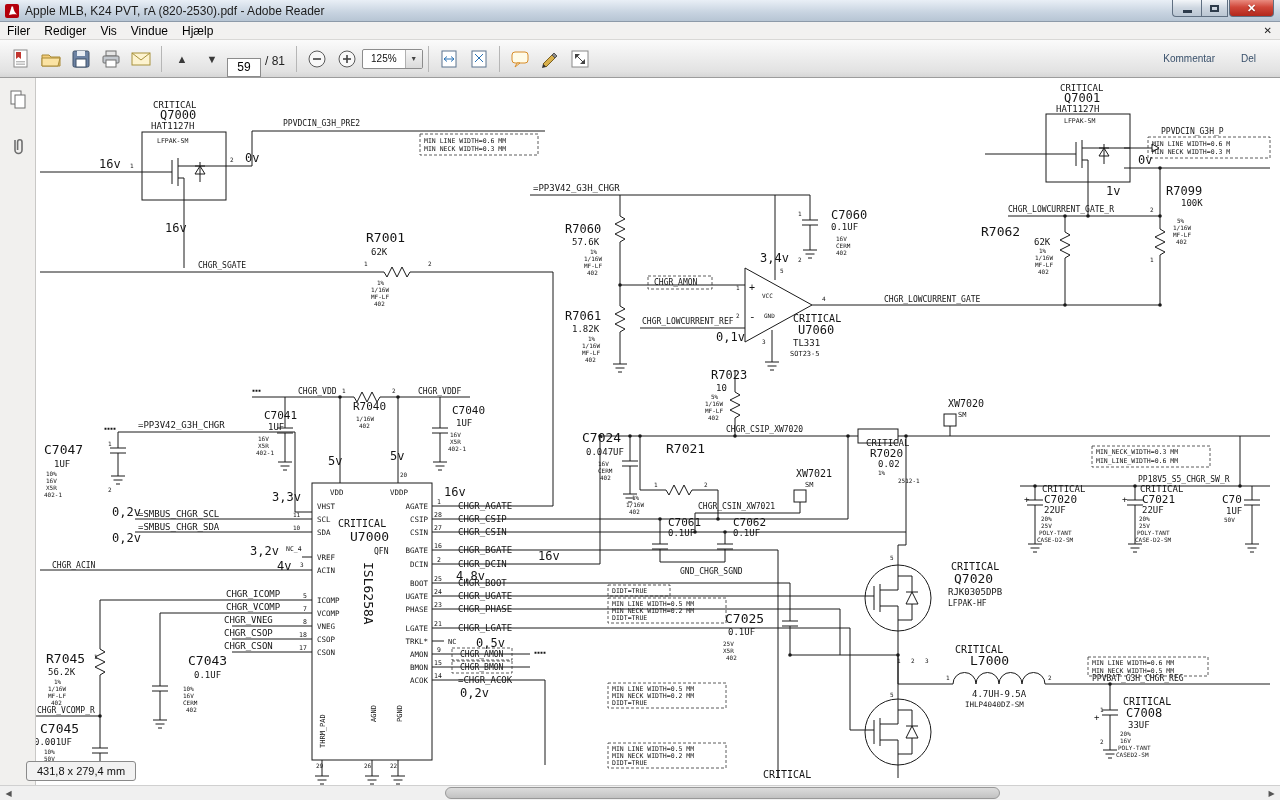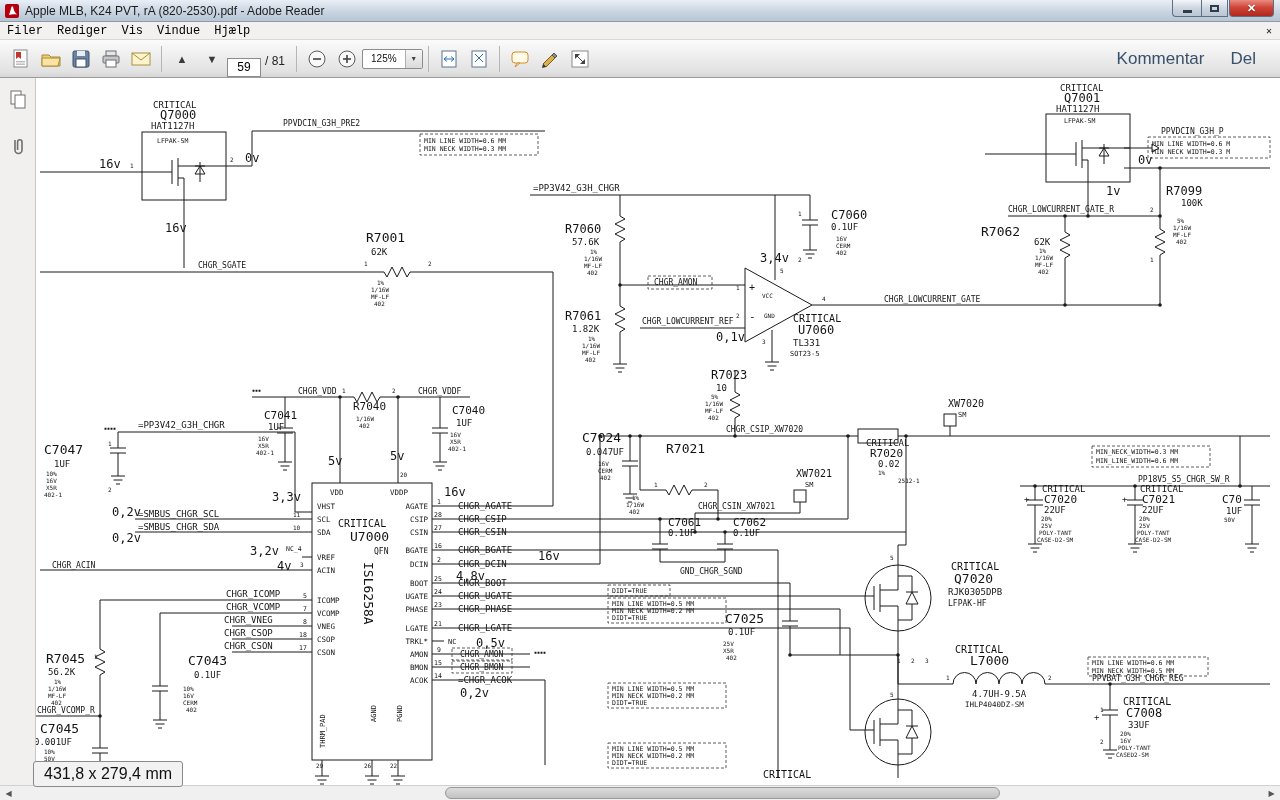--- a/index.html
+++ b/index.html
@@ -18,42 +18,42 @@
     background:linear-gradient(#f3f6f9,#cdd6e0 50%,#bac6d3); }
   .win-btn.min { width:29px; border-radius:0 0 0 4px; border-right:none; }
   .win-btn.max { width:27px; border-radius:0; }
   .win-btn.close { width:45px; margin-left:1px; background:linear-gradient(#e98b80,#d0473a 45%,#b1271b); }
   .glyph-min { width:9px; height:3px; background:#2e3c4c; margin-top:6px; }
   .glyph-max { width:9px; height:7px; border:2px solid #2e3c4c; background:transparent; }
   .glyph-x { color:#fff; font-size:11px; font-weight:bold; line-height:1; text-shadow:0 1px 1px #7a150c; }
 
   
   .menubar { position:absolute; top:22px; left:0; width:100%; height:18px; background:#f2f1f0;
-    border-bottom:1px solid #d9d8d6; display:flex; align-items:center; font-size:12px; color:#000;font-family:Liberation Mono, monospace; }
+    border-bottom:1px solid #d9d8d6; display:flex; align-items:center; font-size:12px; color:#000; }
   .menu-item { padding:1px 7px; cursor:default; }
   .menu-close { position:absolute; right:8px; font-size:10px; color:#222; cursor:pointer; }
 
   
   .toolbar { position:absolute; top:40px; left:0; width:100%; height:38px;
     background:linear-gradient(#fbfbfb,#e2e2e2 85%,#d6d6d6); border-bottom:1px solid #9c9c9c;
     display:flex; align-items:center; padding:0 6px; }
   .tbtn { width:30px; height:30px; display:flex; align-items:center; justify-content:center;
     border-radius:3px; cursor:pointer; flex:0 0 auto; }
   .tsep { width:1px; height:26px; background:#b6b6b6; margin:0 5px; flex:0 0 auto; }
   .page-input { width:34px; height:19px; border:1px solid #8c8c8c; background:#fff; font-size:12px;
     text-align:center; font-family:"Liberation Sans",sans-serif;margin-top:17px; }
   .page-total { font-size:12px; color:#222; margin:4px 6px 0 4px; white-space:nowrap; }
   .zoom-combo { height:20px; border:1px solid #8c8c8c; background:#fff; display:flex; align-items:center;
     border-radius:2px; cursor:pointer; }
   .zoom-value { font-size:10px; padding:0 8px; color:#111; }
   .zoom-caret { width:17px; height:100%; border-left:1px solid #b0b0b0;
     background:linear-gradient(#f6f6f6,#dadada); display:flex; align-items:center; justify-content:center;
     font-size:7px; color:#444; }
   .right-actions { margin-left:auto; display:flex; align-items:center; gap:26px; padding-right:18px; }
-  .text-action { font-size:17px; color:#39506b; cursor:pointer; }
+  .text-action { font-size:10px; color:#39506b; cursor:pointer; }
   .nav-glyph { font-size:11px; color:#3a3a3a; }
 
   
   .sidebar { position:absolute; top:78px; left:0; width:36px; height:707px; background:#f1f0ee;
     border-right:1px solid #c9c8c6; }
   .side-btn { width:26px; height:26px; margin:8px auto 4px auto; display:flex; align-items:center;
     justify-content:center; border-radius:3px; cursor:pointer; }
   .docarea { position:absolute; top:78px; left:36px; width:1244px; height:707px; background:#ffffff; overflow:hidden; }
   svg text { fill:#141414; font-family:"DejaVu Sans Mono", monospace; }
   .wires path, .wires rect, .wires circle, .wires polygon, .wires line { stroke:#1a1a1a; stroke-width:1; fill:none; }
@@ -64,21 +64,21 @@
   .hscroll { position:absolute; left:0; bottom:0; width:100%; height:15px; background:#f0f0f0;
     border-top:1px solid #d0d0d0; }
   .scroll-arrow { position:absolute; top:0; width:17px; height:15px; display:flex; align-items:center;
     justify-content:center; font-size:8px; color:#555; cursor:pointer; }
   .scroll-arrow.left { left:0; } .scroll-arrow.right { right:0; }
   .scroll-thumb { position:absolute; top:1px; left:445px; width:555px; height:12px;
     background:linear-gradient(#dcdcdc,#c2c2c2); border:1px solid #999; border-radius:6px; cursor:pointer; }
 
   
   .status-box { position:absolute; left:26px; top:761px; padding:3px 10px; background:#f2f2f2;
-    border:1px solid #8a8a8a; border-radius:3px; font-size:16px; color:#111; z-index:5;margin-left:7px; }
+    border:1px solid #8a8a8a; border-radius:3px; font-size:11px; color:#111; z-index:5; }
 </style>
 </head>
 <body>
 
 <div class="window">
 
   <div class="titlebar">
     <svg class="app-icon" viewBox="0 0 16 16">
       <rect x="1" y="1" width="14" height="14" rx="2" fill="#b3000c"></rect>
       <path d="M5,12 C6,9 7,6 7.5,3.5 L9,3.5 C9.5,7 11,10 13,11.5 C10,11 7,11.5 5,12 Z" fill="#fff"></path>

